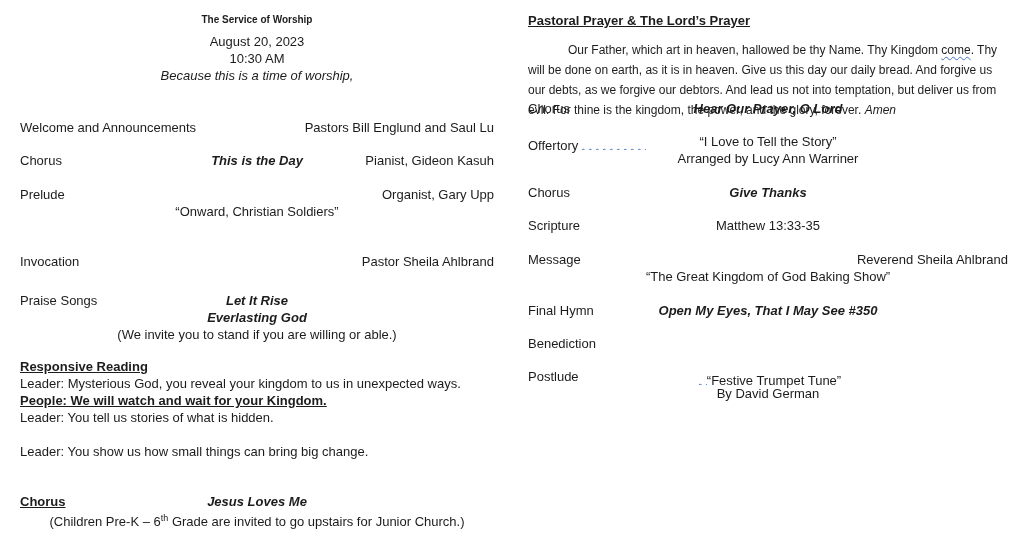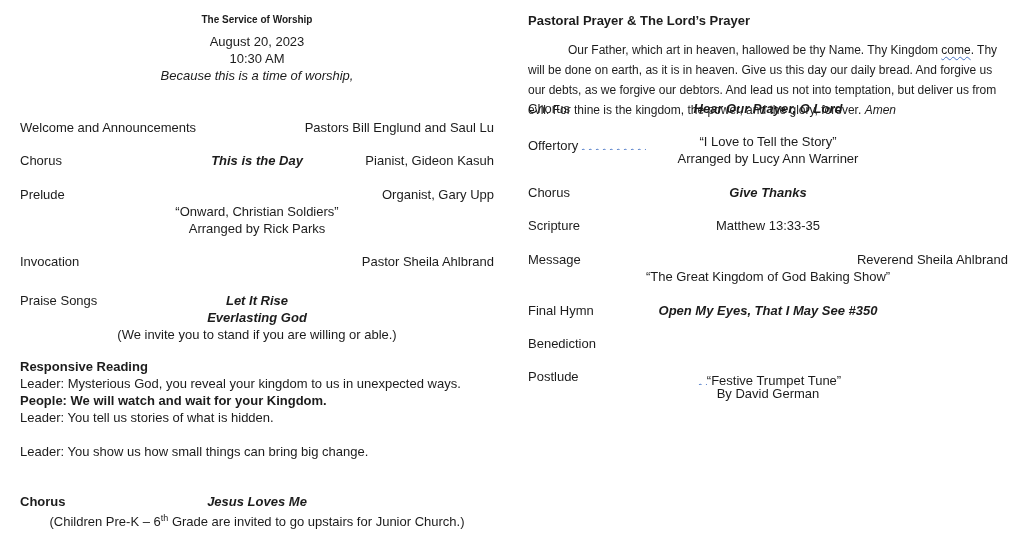--- a/index.html
+++ b/index.html
@@ -15,21 +15,21 @@
   }
   .col { position: absolute; top: 0; height: 556px; }
   #col-left  { left: 20px;  width: 474px; }
   #col-right { left: 528px; width: 480px; }
 
   .row { position: absolute; left: 0; width: 100%; height: 17px; line-height: 17px; }
   .lbl { position: absolute; left: 0; top: 0; white-space: nowrap; }
   .rgt { position: absolute; right: 0; top: 0; white-space: nowrap; }
   .ctr { width: 100%; text-align: center; }
 
-  .b  { font-weight: bold; }
+  .b  { font-weight: bold; text-decoration: underline; }
   .i  { font-style: italic; }
   .bi { font-weight: bold; font-style: italic; }
 
   .doc-title { font-size: 10px; font-weight: bold; }
 
   .prayer {
     position: absolute; top: 28px; left: 0; width: 100%;
     font-size: 12px; line-height: 20px;
     text-indent: 40px;
   }
@@ -71,21 +71,20 @@
       <div class="ctr bi">This is the Day</div>
       <span class="lbl">Chorus</span>
       <span class="rgt">Pianist, Gideon Kasuh</span>
     </div>
 
     <div class="row" style="top:186px">
       <span class="lbl">Prelude</span>
       <span class="rgt">Organist, Gary Upp</span>
     </div>
     <div class="row ctr" style="top:203px">“Onward, Christian Soldiers”</div>
-    <div class="row ctr" style="top:220px">Arranged by Rick Parks</div>
 
     <div class="row" style="top:253px">
       <span class="lbl">Invocation</span>
       <span class="rgt">Pastor Sheila Ahlbrand</span>
     </div>
 
     <div class="row" style="top:292px">
       <div class="ctr bi">Let It Rise</div>
       <span class="lbl">Praise Songs</span>
     </div>

